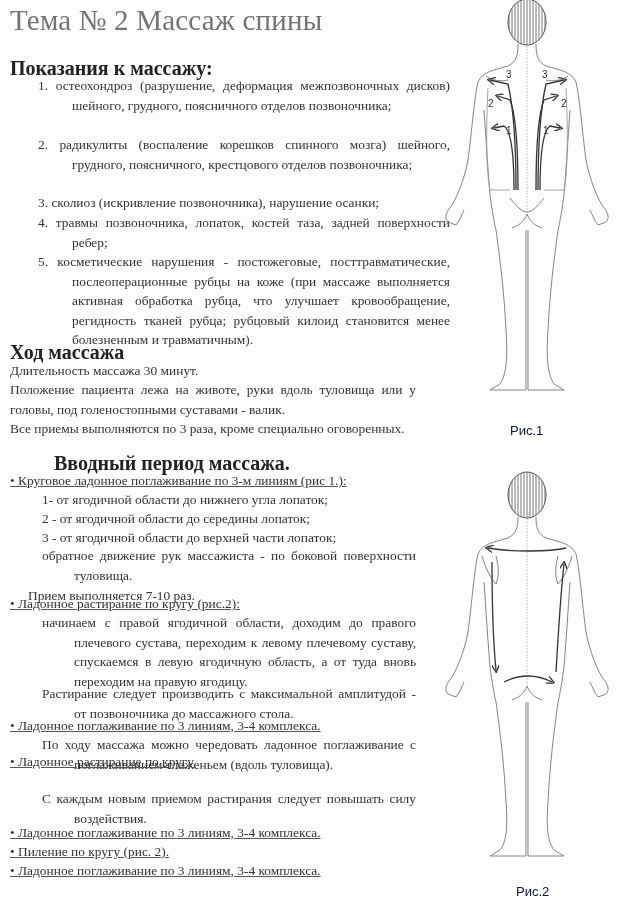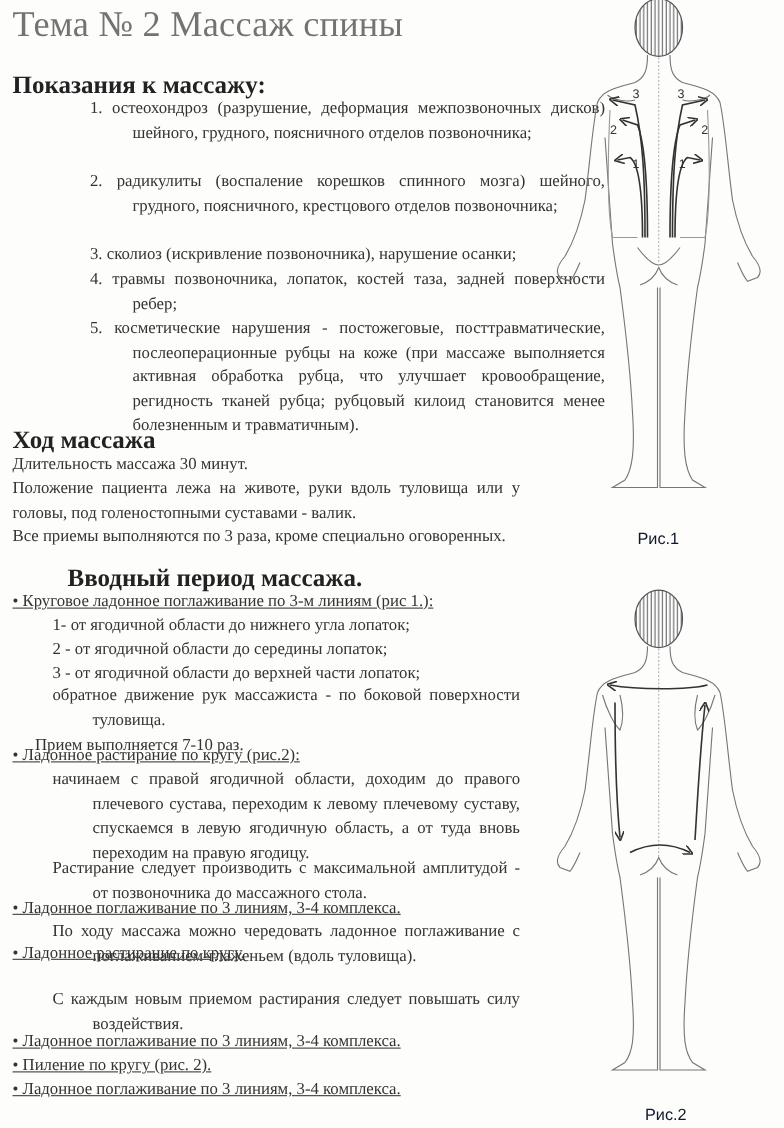--- a/index.html
+++ b/index.html
@@ -6,21 +6,21 @@
   body {
     width: 627px; height: 902px; background: #fdfdfc; position: relative; overflow: hidden;
     font-family: "Liberation Serif", "DejaVu Serif", serif; color: #2a2a2a;
   }
   .title { position: absolute; left: 10px; top: 4px; font-size: 29px; color: #737373; letter-spacing: 0.2px; white-space: nowrap; }
   .h { position: absolute; font-weight: bold; font-size: 20px; color: #222; white-space: nowrap; }
   .txt { position: absolute; font-size: 13.4px; line-height: 19.5px; color: #333; }
   .line { position: absolute; font-size: 13.4px; line-height: 19.5px; color: #333; white-space: nowrap; }
   .u { text-decoration: underline; text-decoration-color: #555; }
   .just { text-align: justify; text-align-last: left; }
-  .hang { padding-left: 34px; text-indent: -34px; margin-left: 34px; }
+  .hang { padding-left: 34px; text-indent: -34px; }
   .fig { position: absolute; }
   .caption { position: absolute; font-family: "Liberation Sans", "DejaVu Sans", sans-serif; font-size: 13px; color: #0f172a; white-space: nowrap; text-align: center; }
 </style>
 </head>
 <body>
 
 <div class="title">Тема № 2 Массаж спины</div>
 
 <div class="h" style="left:10px; top:57px;">Показания к массажу:</div>
 <div class="txt just hang" style="left:38px; top:76px; width:378px;">1. остеохондроз (разрушение, деформация межпозвоночных дисков) шейного, грудного, поясничного отделов позвоночника;</div>

